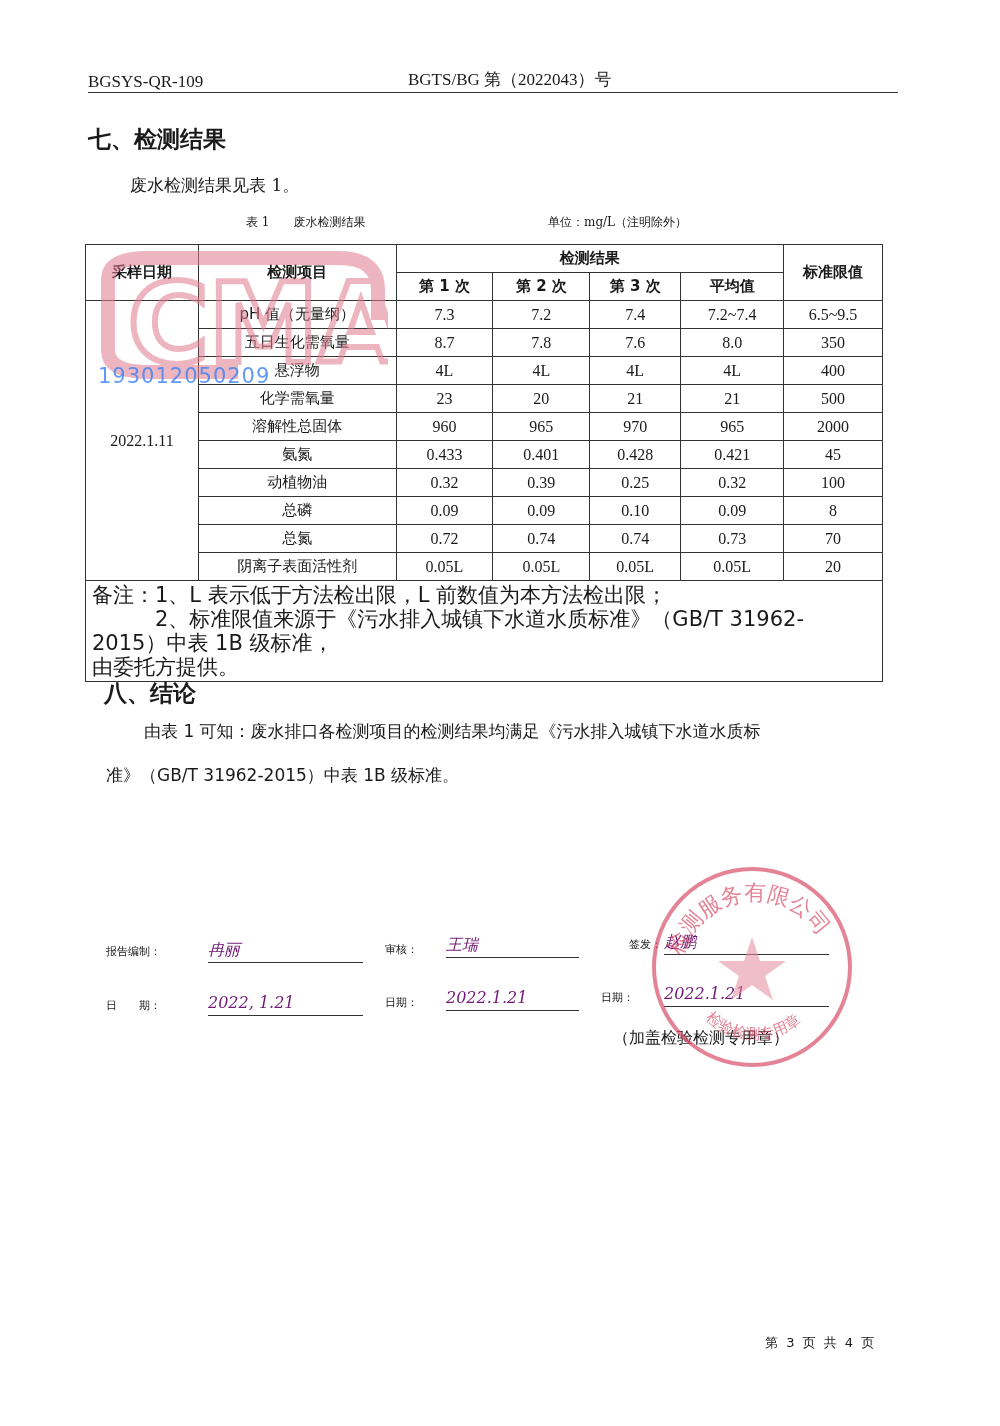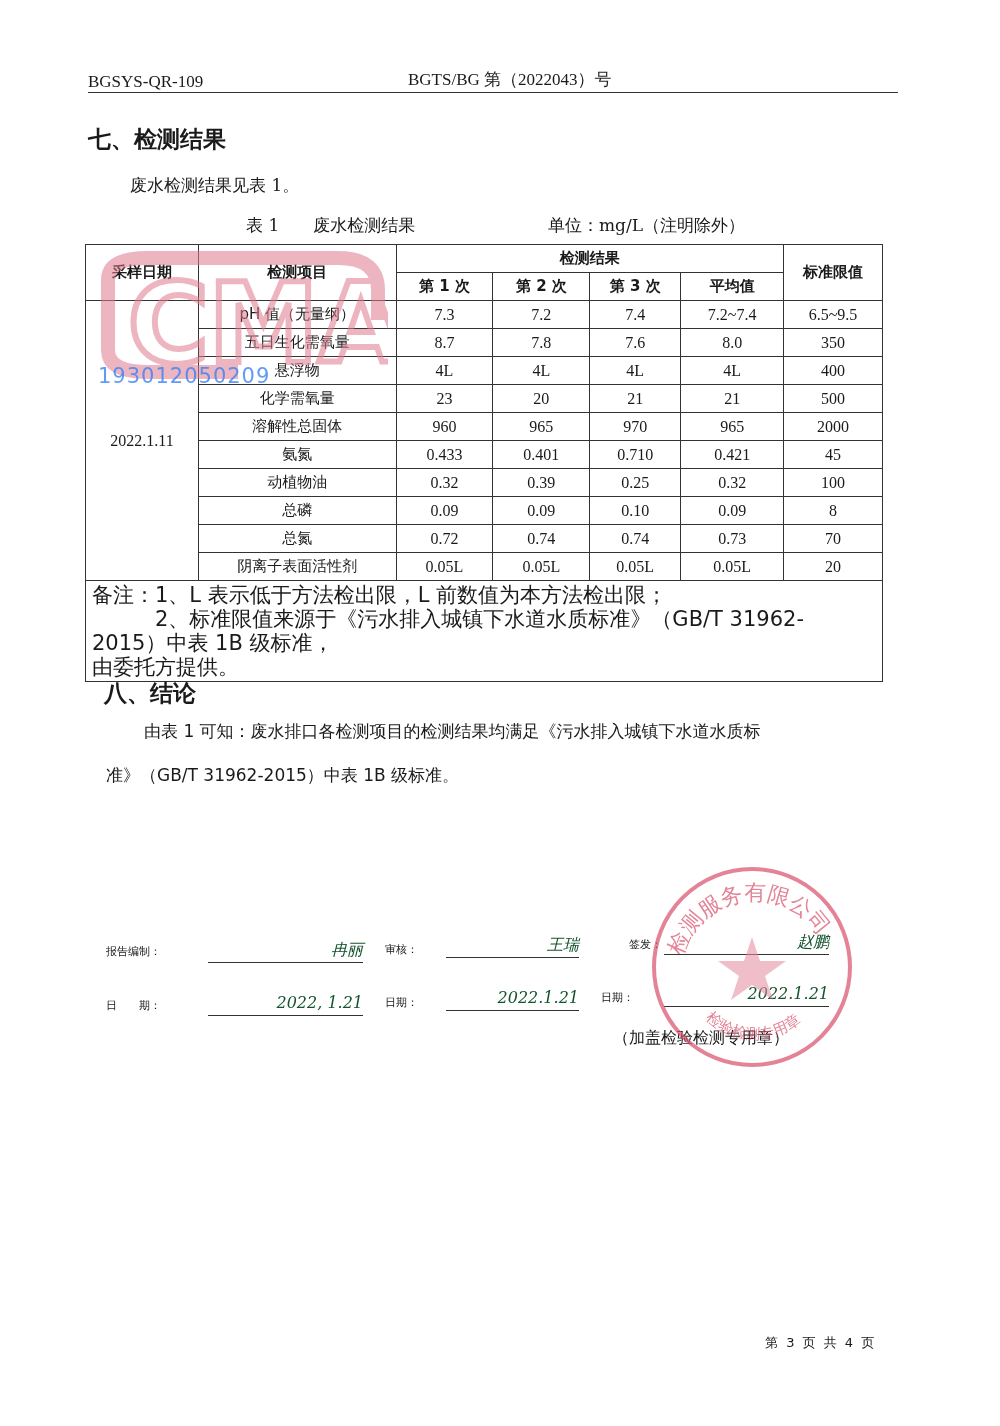--- a/index.html
+++ b/index.html
@@ -6,33 +6,33 @@
   body {
     width: 1000px; height: 1426px; background: #ffffff; position: relative;
     font-family: "DejaVu Serif", "Liberation Serif", serif; color: #1a1a1a;
     overflow: hidden;
   }
   .header { position: absolute; left: 88px; top: 70px; width: 810px; height: 22px; border-bottom: 1.5px solid #333; }
   .header .left { position: absolute; left: 0; top: 2px; font-family: "Liberation Serif", serif; font-size: 17px; }
   .header .center { position: absolute; left: 320px; top: -2px; font-family: "Liberation Serif", serif; font-size: 17px; }
   .h1 { position: absolute; font-family: "DejaVu Sans", sans-serif; font-size: 23px; font-weight: bold; }
   .p { position: absolute; font-size: 17px; }
-  .caption { position: absolute; top: 214px; font-size: 17px; }
+  .caption { position: absolute; top: 214px; font-size: 12px; }
   table.results {
     position: absolute; left: 85px; top: 244px; width: 798px; border-collapse: collapse;
     font-family: "Liberation Serif", serif; font-size: 16px;
   }
   table.results td { border: 1px solid #333; text-align: center; height: 27px; padding: 0; }
   table.results td.hdr { font-family: "DejaVu Sans", sans-serif; font-weight: bold; font-size: 15px; }
   table.results td.item { font-family: "DejaVu Sans", sans-serif; font-size: 15px; }
   table.results td.notes { text-align: left; padding: 2px 6px; font-size: 21px; line-height: 24px; font-family: "DejaVu Sans", sans-serif; }
   .cma { position: absolute; left: 88px; top: 250px; width: 300px; height: 130px; pointer-events: none; opacity: 0.55; }
   .cma-num { position: absolute; left: 98px; top: 364px; color: #3b82f6; font-family: "DejaVu Sans", sans-serif; font-size: 21px; letter-spacing: 1px; opacity: 0.8; }
   .sig-row { position: absolute; font-family: "DejaVu Sans", sans-serif; font-size: 11px; }
-  .sig-line { position: absolute; border-bottom: 1.2px solid #333; height: 22px; font-family: "DejaVu Serif", serif; font-style: italic; font-size: 16px; text-align: right; color: #14532d; }
+  .sig-line { position: absolute; border-bottom: 1.2px solid #333; height: 22px; font-family: "DejaVu Serif", serif; font-style: italic; font-size: 16px; text-align: left; color: #701a75; }
   .seal { position: absolute; left: 650px; top: 865px; width: 205px; height: 205px; pointer-events: none; opacity: 0.7; }
   .footer { position: absolute; left: 765px; top: 1334px; font-family: "DejaVu Sans", sans-serif; font-size: 13px; letter-spacing: 2px; }
 </style>
 </head>
 <body>
 
 <div class="header">
   <span class="left">BGSYS-QR-109</span>
   <span class="center">BGTS/BG 第（2022043）号</span>
 </div>
@@ -104,21 +104,21 @@
     <td>960</td>
     <td>965</td>
     <td>970</td>
     <td>965</td>
     <td>2000</td>
   </tr>
   <tr>
     <td class="item">氨氮</td>
     <td>0.433</td>
     <td>0.401</td>
-    <td>0.710</td>
+    <td>0.428</td>
     <td>0.421</td>
     <td>45</td>
   </tr>
   <tr>
     <td class="item">动植物油</td>
     <td>0.32</td>
     <td>0.39</td>
     <td>0.25</td>
     <td>0.32</td>
     <td>100</td>

